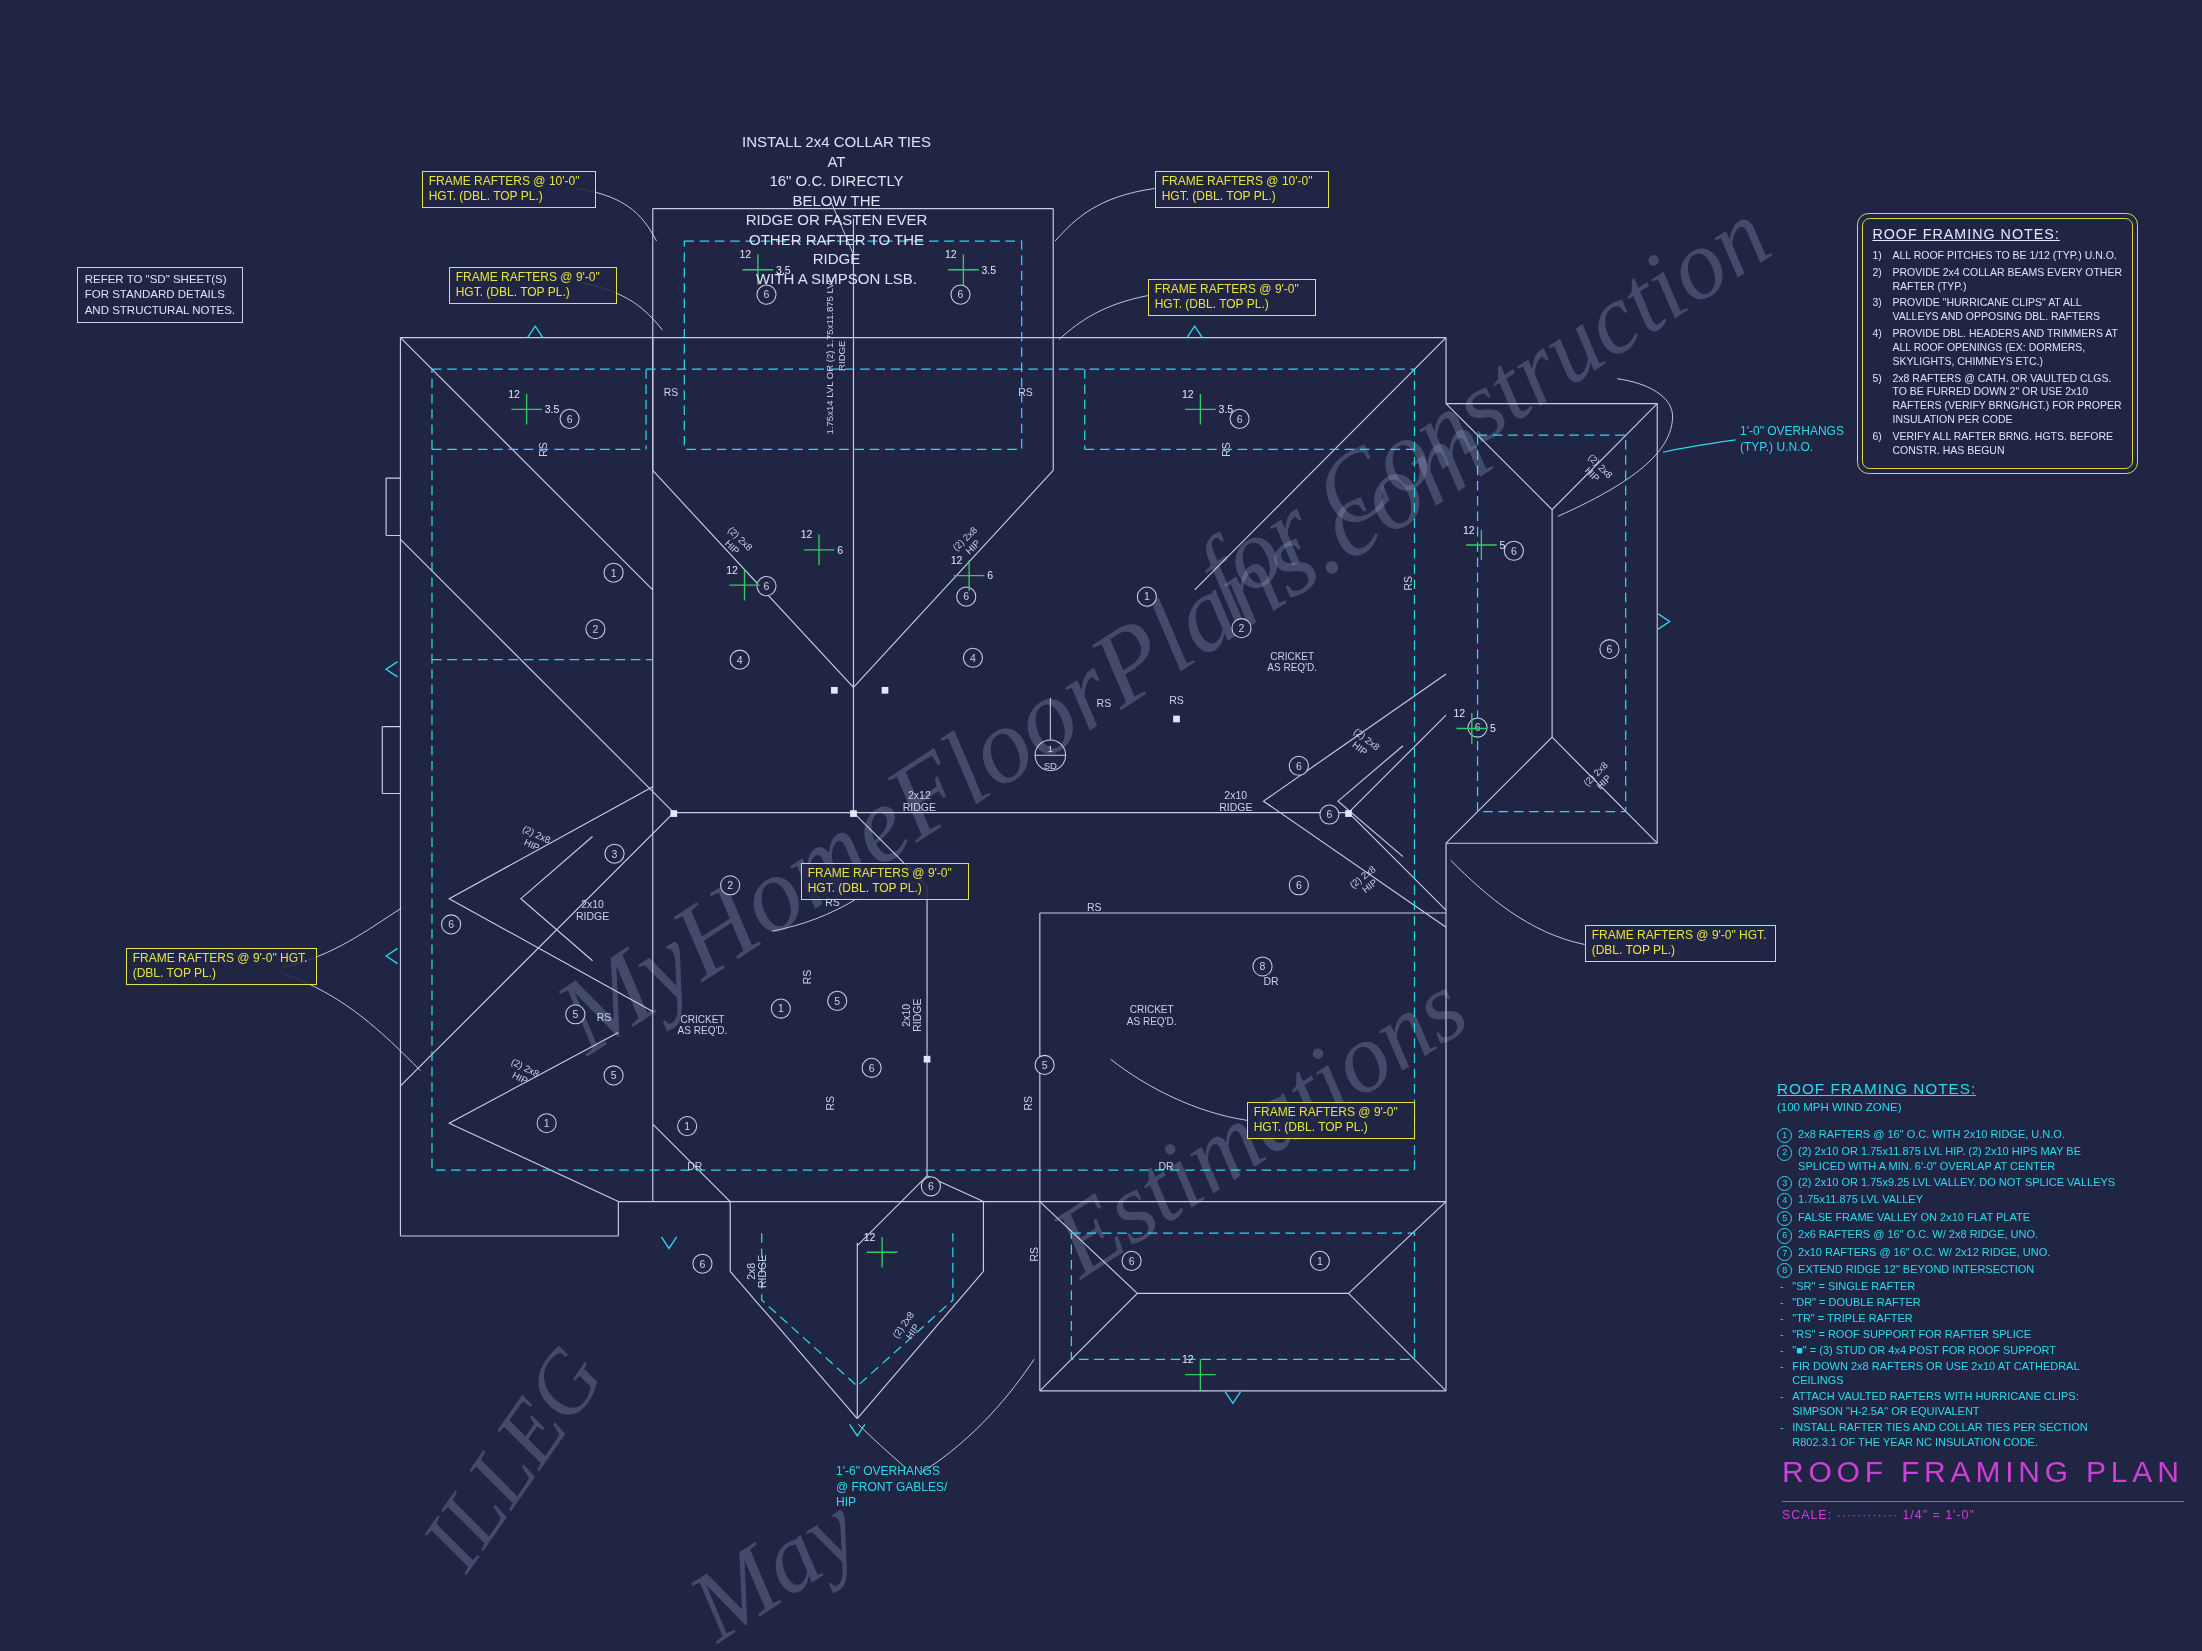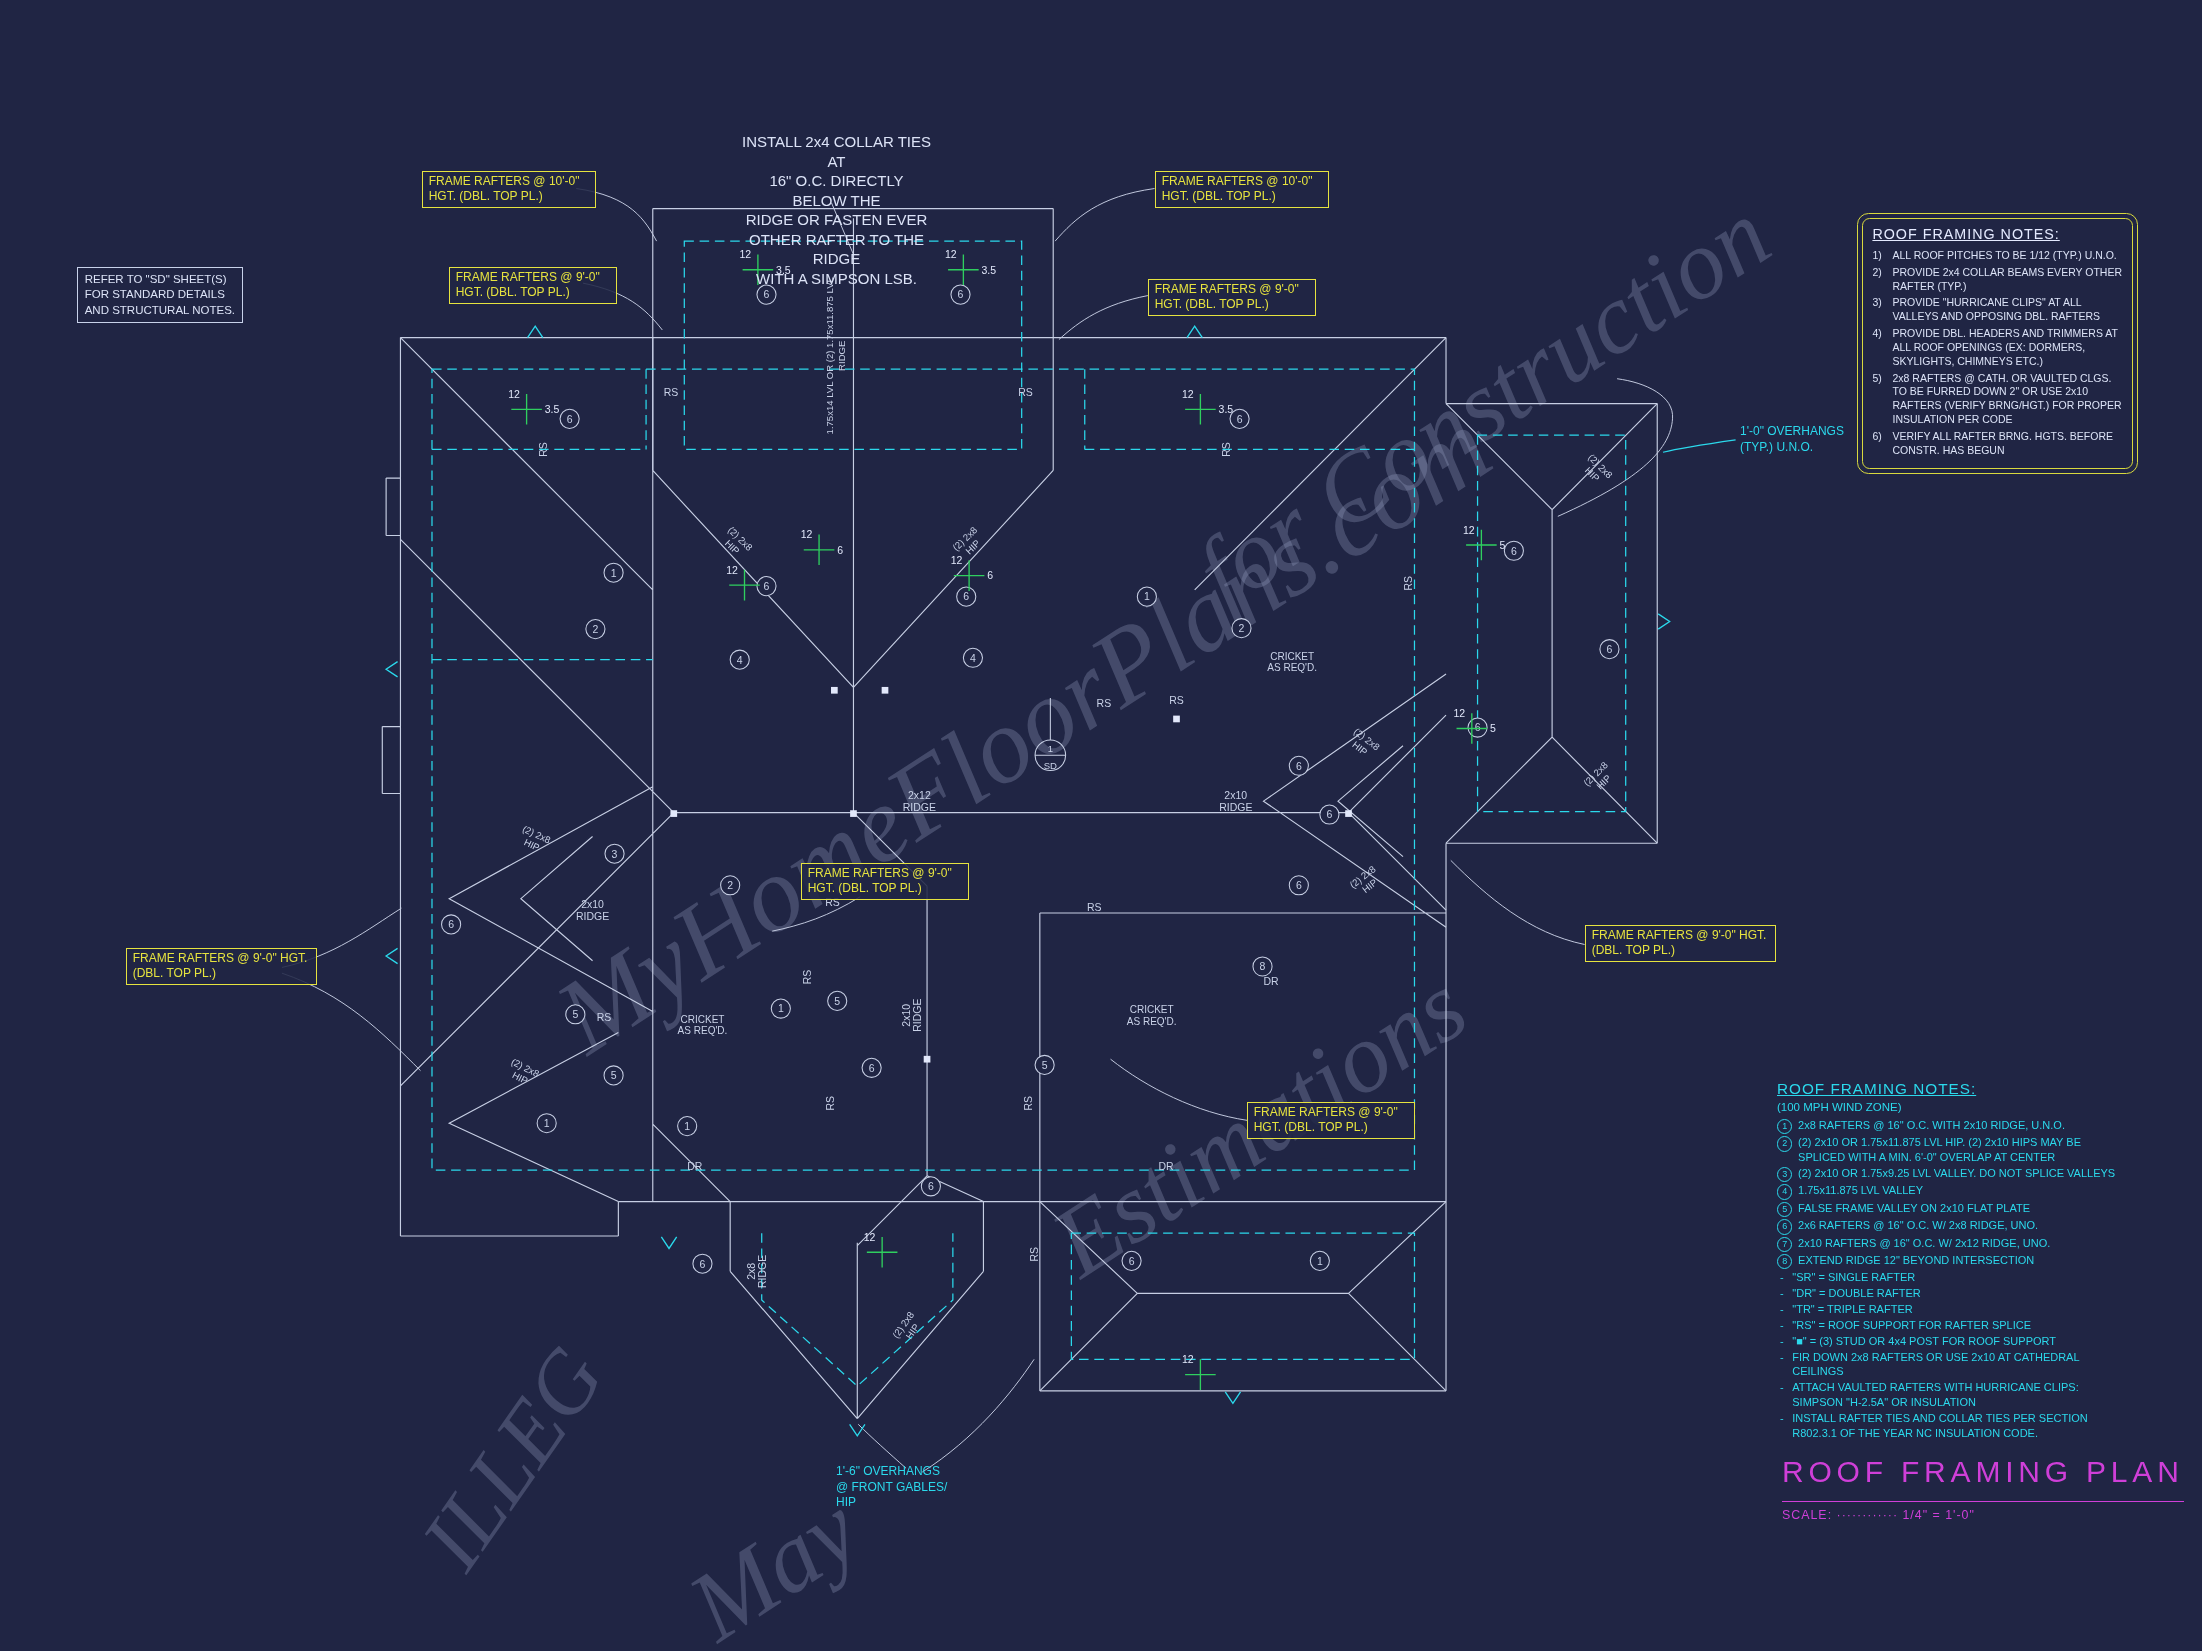--- a/index.html
+++ b/index.html
@@ -20,21 +20,21 @@
     line-height:1.35;padding:3.8px 6.7px;white-space:pre-line;}
   .collar-note{position:absolute;color:var(--note);font-size:15px;line-height:1.3;
     text-align:center;white-space:pre-line;width:191px;}
   .fn-box{position:absolute;border:1.9px solid #d8d93e;border-radius:11.5px;padding:3.8px;}
   .fn-box-inner{border:1px solid #d8d93e;border-radius:7.6px;padding:7.6px 9.6px;width:250px;}
   .fn-header{color:#e4eaff;font-size:14.3px;letter-spacing:1px;text-decoration:underline;margin-bottom:6.7px;}
   .fnb-item{display:flex;gap:4.8px;color:var(--note);font-size:10.5px;line-height:1.32;margin-bottom:2.9px;}
   .fnb-n{width:15.3px;flex:none;}
   .fnl{position:absolute;width:344px;color:var(--cyan);}
   .fnl-header{font-size:15.3px;letter-spacing:1px;text-decoration:underline;margin-bottom:2.9px;}
-  .fnl-sub{font-size:11.5px;margin-bottom:5px;}
+  .fnl-sub{font-size:11.5px;margin-bottom:14px;}
   .fnl-item{display:flex;gap:5.7px;font-size:11px;line-height:1.35;margin-bottom:1px;}
   .circ{width:13.4px;height:13.4px;border:1px solid var(--cyan);border-radius:50%;font-size:9px;
     line-height:12.4px;text-align:center;flex:none;margin-top:1px;}
   .dashm{width:9.6px;flex:none;text-align:center;}
   .title-block{position:absolute;}
   .title{color:var(--magenta);font-size:30px;letter-spacing:4.8px;border-bottom:1.9px solid var(--magenta);
     padding-bottom:12px;display:inline-block;}
   .scale{color:var(--magenta);font-size:12.4px;letter-spacing:1px;margin-top:5.7px;}
 </style>
 </head>
@@ -434,21 +434,21 @@
         <div class="fnl-item">
           <span class="dashm">-</span>
           <span>"■" = (3) STUD OR 4x4 POST FOR ROOF SUPPORT</span>
         </div>
         <div class="fnl-item">
           <span class="dashm">-</span>
           <span>FIR DOWN 2x8 RAFTERS OR USE 2x10 AT CATHEDRAL CEILINGS</span>
         </div>
         <div class="fnl-item">
           <span class="dashm">-</span>
-          <span>ATTACH VAULTED RAFTERS WITH HURRICANE CLIPS: SIMPSON "H-2.5A" OR INSULATION</span>
+          <span>ATTACH VAULTED RAFTERS WITH HURRICANE CLIPS: SIMPSON "H-2.5A" OR EQUIVALENT</span>
         </div>
         <div class="fnl-item">
           <span class="dashm">-</span>
           <span>INSTALL RAFTER TIES AND COLLAR TIES PER SECTION R802.3.1 OF THE YEAR NC INSULATION CODE.</span>
         </div>
       </div>
   </div>
 
   <div class="title-block" style="left:1782px;top:1455px;">
     <div class="title">ROOF FRAMING PLAN</div>

